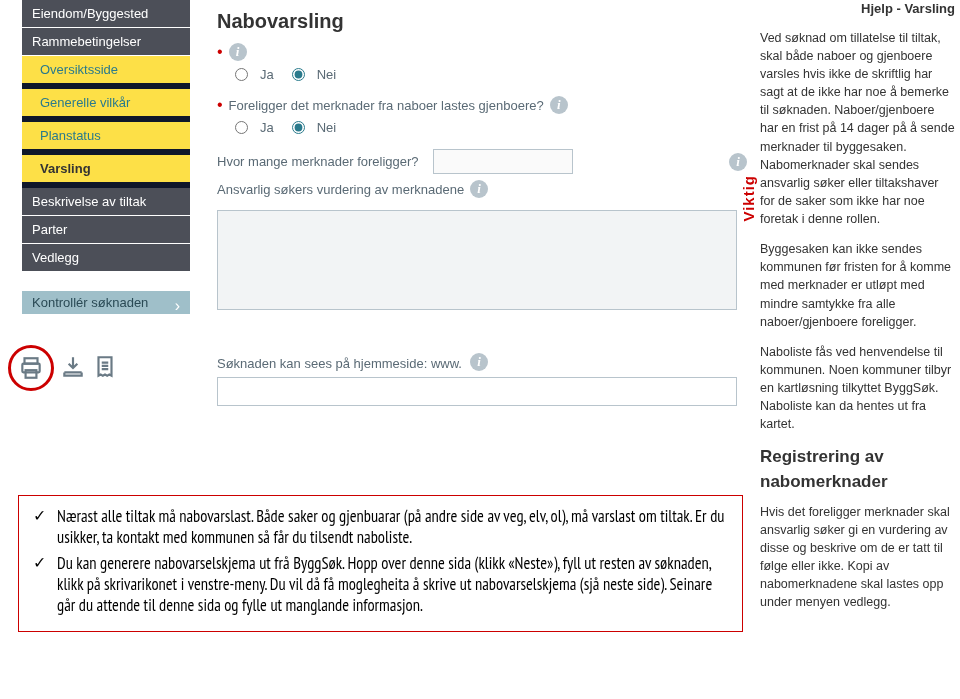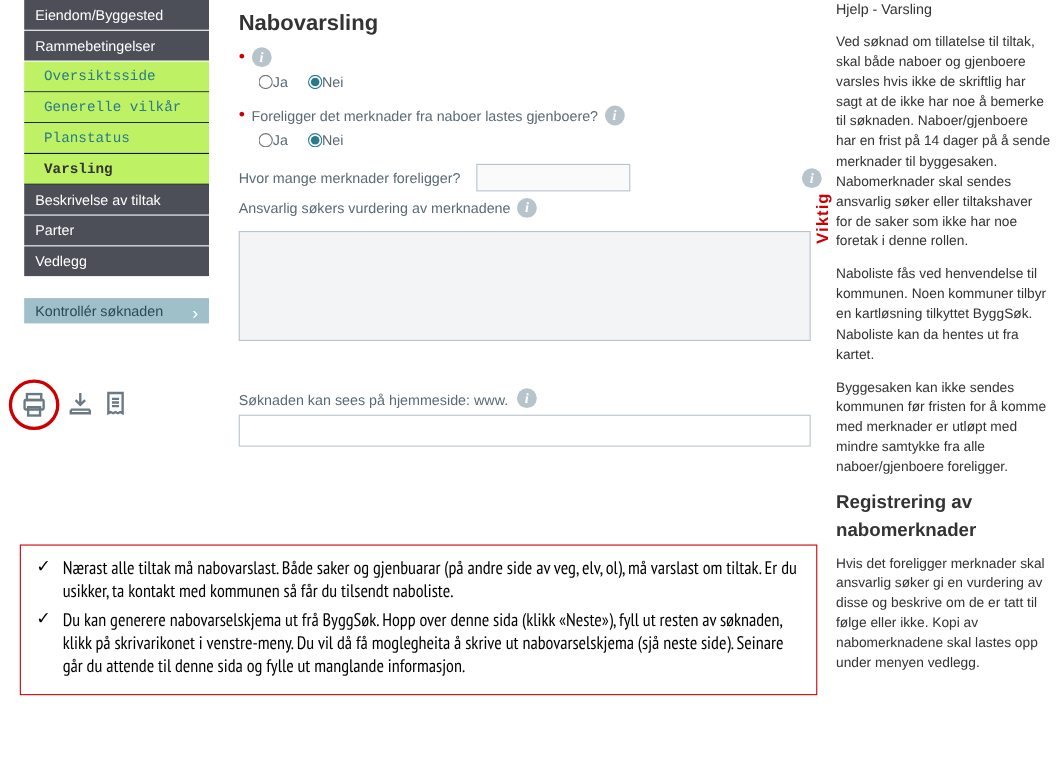--- a/index.html
+++ b/index.html
@@ -24,25 +24,24 @@
     font-size: 13px;
     cursor: pointer;
     margin-left: 12px;
   }
   .nav-dark {
     background: #4c4f58;
     color: #fff;
     margin-bottom: 1px;
   }
   .nav-light {
-    background: #bef264;
+    background: #fde047;
     color: #2a7a8c;
     padding-left: 18px;
-    border-bottom: 1px solid #0f172a;
-    font-family: Liberation Mono, monospace;
+    border-bottom: 6px solid #0f172a;
   }
   .nav-active {
     color: #333;
     font-weight: 600;
   }
   .nav-check {
     background: #9fbfc9;
     color: #2a4a55;
     margin-top: 20px;
     position: relative;
@@ -124,21 +123,21 @@
   }
   .radio-row {
     display: flex;
     gap: 18px;
     padding-left: 18px;
     margin-bottom: 14px;
   }
   .radio-opt {
     display: flex;
     align-items: center;
-    gap: 0;
+    gap: 12px;
     color: #5a6a75;
   }
   .radio-opt input { accent-color: #2a7a8c; }
   .num-input {
     width: 140px;
     border: 1px solid #b8c4cc;
     padding: 4px 6px;
     font-size: 13px;
     margin-left: 8px;
   }
@@ -171,22 +170,23 @@
     position: absolute;
     left: 760px;
     top: 0;
     width: 195px;
     font-size: 12.5px;
     line-height: 1.45;
     color: #333;
   }
   .help-col h3 {
     font-size: 13px;
-    font-weight: 400;
+    font-weight: 700;
     margin-bottom: 10px;
+    text-align: right;
   }
   .help-col h4 {
     font-size: 17px;
     font-weight: 700;
     margin-bottom: 8px;
   }
   .help-col p { margin-bottom: 12px; }
   .viktig {
     position: absolute;
     left: 740px;
@@ -306,22 +306,22 @@
     <span class="info-icon">i</span>
   </div>
   <input class="url-input" type="text" style="">
 </div>
 
 <div class="viktig">Viktig</div>
 
 <div class="help-col">
   <h3>Hjelp - Varsling</h3>
   <p>Ved søknad om tillatelse til tiltak, skal både naboer og gjenboere varsles hvis ikke de skriftlig har sagt at de ikke har noe å bemerke til søknaden. Naboer/gjenboere har en frist på 14 dager på å sende merknader til byggesaken. Nabomerknader skal sendes ansvarlig søker eller tiltakshaver for de saker som ikke har noe foretak i denne rollen.</p>
+  <p>Byggesaken kan ikke sendes kommunen før fristen for å komme med merknader er utløpt med mindre samtykke fra alle naboer/gjenboere foreligger.</p>
   <p>Naboliste fås ved henvendelse til kommunen. Noen kommuner tilbyr en kartløsning tilkyttet ByggSøk. Naboliste kan da hentes ut fra kartet.</p>
-  <p>Byggesaken kan ikke sendes kommunen før fristen for å komme med merknader er utløpt med mindre samtykke fra alle naboer/gjenboere foreligger.</p>
   <h4>Registrering av nabomerknader</h4>
   <p>Hvis det foreligger merknader skal ansvarlig søker gi en vurdering av disse og beskrive om de er tatt til følge eller ikke. Kopi av nabomerknadene skal lastes opp under menyen vedlegg.</p>
 </div>
 
 <div class="note-box">
   <div class="note-item">
     <span class="check">✓</span>
     <span>Nærast alle tiltak må nabovarslast. Både saker og gjenbuarar (på andre side av veg, elv, ol), må varslast om tiltak. Er du usikker, ta kontakt med kommunen så får du tilsendt naboliste.</span>
   </div>
   <div class="note-item">

